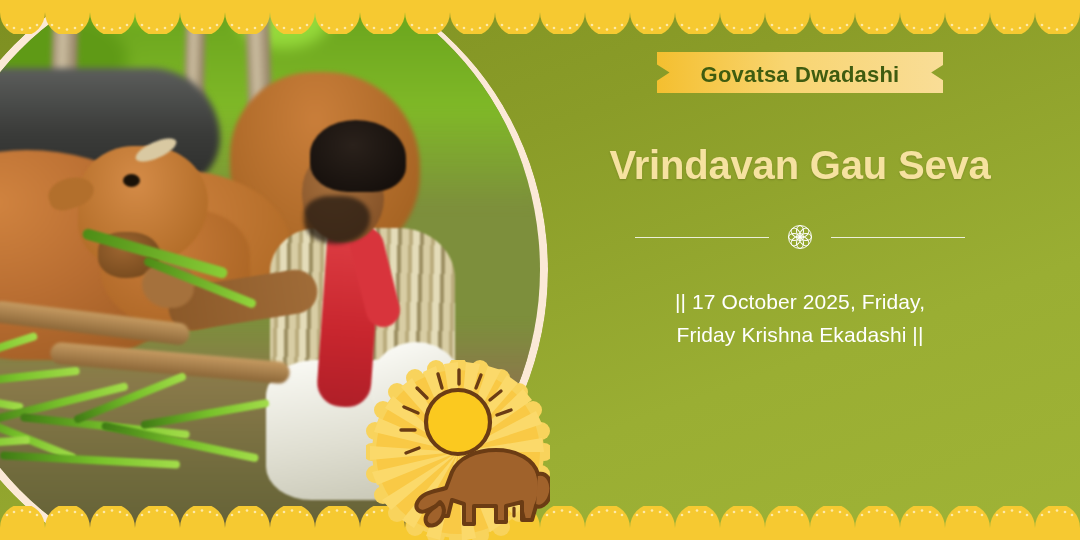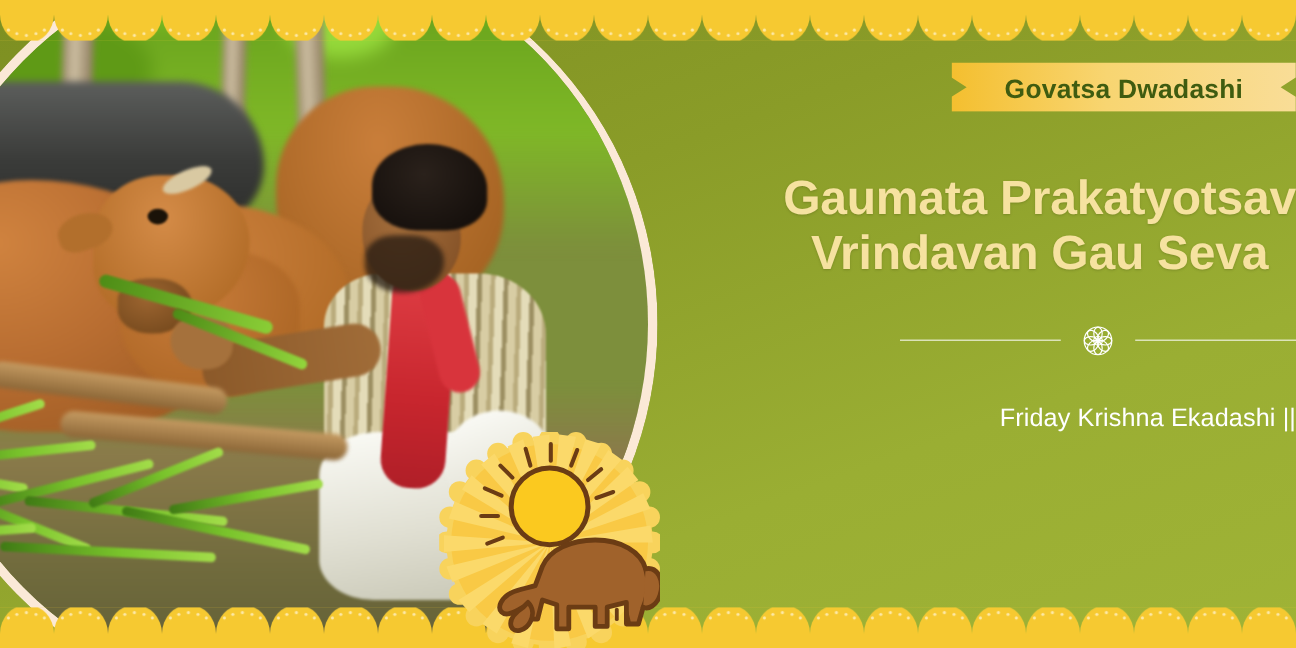--- a/index.html
+++ b/index.html
@@ -223,21 +223,21 @@
     position:absolute;left:0;width:1080px;height:34px;
     z-index:6;
   }
   .scallop.top{top:0;}
   .scallop.bottom{bottom:0;}
 
   
   .content{
     position:absolute;left:520px;top:0;width:560px;height:540px;
     z-index:8;
-    display:flex;flex-direction:column;align-items:flex-end;
+    display:flex;flex-direction:column;align-items:center;
     padding-top:52px;box-sizing:border-box;
   }
   .ribbon{
     position:relative;
     display:inline-flex;align-items:center;justify-content:center;
     height:46px;padding:0 44px;
     color:#3f5c10;
     font-size:22px;font-weight:700;letter-spacing:.2px;
     white-space:nowrap;
   }
@@ -379,21 +379,20 @@
             <stop offset="45%" stop-color="#f8d571"></stop>
             <stop offset="100%" stop-color="#f9dd97"></stop>
           </linearGradient>
         </defs>
         <path d="M0,0 H320 V14 L306,23 L320,32 V46 H0 V32 L14,23 L0,14 Z" fill="url(#ribGrad)"></path>
       </svg>
       <span>Govatsa Dwadashi</span>
     </div>
 
     <div class="title">
-      <div>Gaumata Prakatyotsav</div>
       <div>Vrindavan Gau Seva</div>
     </div>
 
     <div class="divider">
       <span class="dline"></span>
       <svg class="dflower" width="30" height="30" viewBox="0 0 30 30">
         <g fill="none" stroke="#ffffff" stroke-width="1">
           <circle cx="15" cy="15" r="11.5"></circle>
           <circle cx="15" cy="15" r="3.6"></circle>
           <ellipse cx="15" cy="9" rx="3.5" ry="5.4"></ellipse>
@@ -403,20 +402,21 @@
           <ellipse cx="10.8" cy="10.8" rx="3.5" ry="5.4" transform="rotate(-45 10.8 10.8)"></ellipse>
           <ellipse cx="19.2" cy="10.8" rx="3.5" ry="5.4" transform="rotate(45 19.2 10.8)"></ellipse>
           <ellipse cx="10.8" cy="19.2" rx="3.5" ry="5.4" transform="rotate(45 10.8 19.2)"></ellipse>
           <ellipse cx="19.2" cy="19.2" rx="3.5" ry="5.4" transform="rotate(-45 19.2 19.2)"></ellipse>
         </g>
       </svg>
       <span class="dline"></span>
     </div>
 
     <div class="date">
+      <div>|| 17 October 2025, Friday,</div>
       <div>Friday Krishna Ekadashi ||</div>
     </div>
   </div>
 
   <svg class="badge" viewBox="0 0 184 184">
     <defs>
       <g id="scal"></g>
     </defs>
 
     <g>

